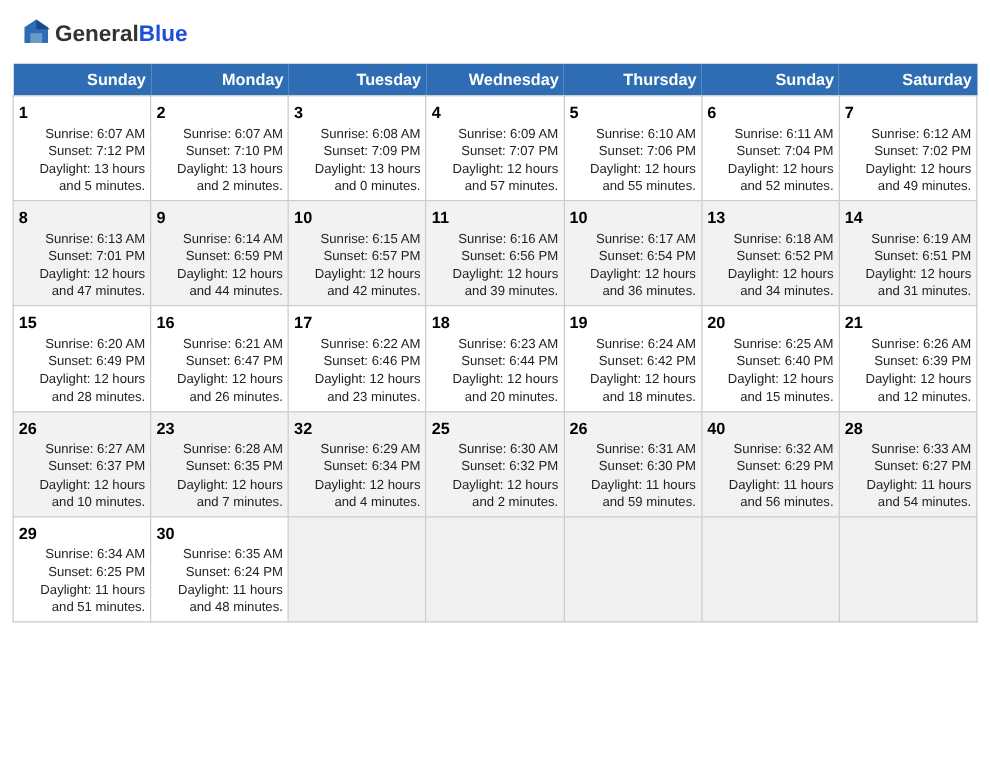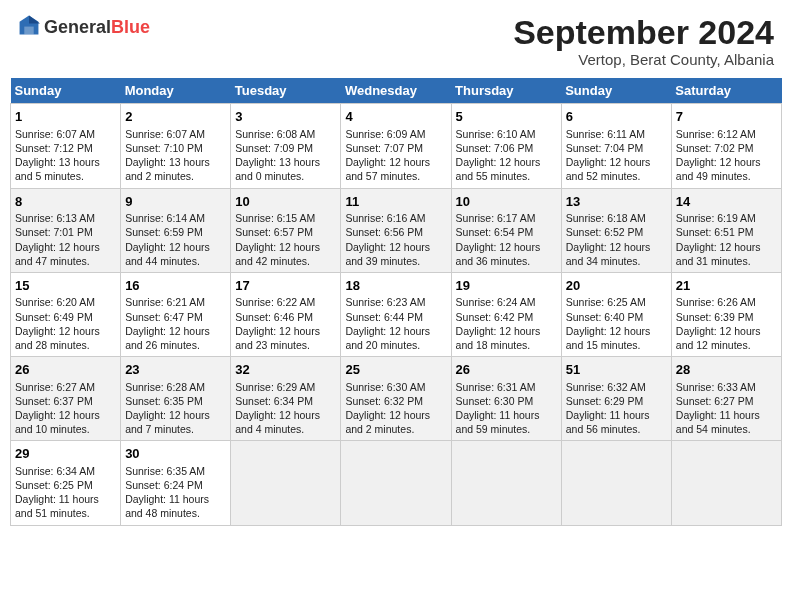--- a/index.html
+++ b/index.html
@@ -24,21 +24,21 @@
     }
     .logo-text-general {
       font-size: 18px;
       font-weight: bold;
       color: #333;
       line-height: 1;
     }
     .logo-text-blue {
       font-size: 18px;
       font-weight: bold;
-      color: #ef4444;
+      color: #1d4ed8;
       line-height: 1;
     }
     .logo-icon {
       width: 22px;
       height: 22px;
     }
     .title-block {
       text-align: right;
     }
     .month-title {
@@ -52,21 +52,21 @@
       color: #444;
     }
     table {
       width: 100%;
       border-collapse: collapse;
       font-size: 11px;
     }
     thead tr th {
       background-color: #2e6db4;
       color: #fff;
-      text-align: left;
+      text-align: right;
       padding: 5px 4px;
       font-size: 13px;
       font-weight: bold;
     }
     tbody tr td {
       vertical-align: top;
       padding: 4px 4px;
       border: 1px solid #ccc;
       width: 14.28%;
       min-height: 80px;
@@ -74,20 +74,21 @@
     }
     tbody tr td .day-num {
       font-size: 13px;
       font-weight: bold;
       display: block;
       margin-bottom: 1px;
     }
     tbody tr td .cell-text {
       font-size: 10.5px;
       color: #222;
+      text-align: right;
     }
     .empty-cell {
       background: #f9f9f9;
     }
     tbody tr:nth-child(odd) td {
       background: #fff;
     }
     tbody tr:nth-child(even) td {
       background: #f2f2f2;
     }
@@ -106,24 +107,20 @@
         <polygon points="14,2 28,12 14,12" fill="#1a4a8a"></polygon>
         <rect x="8" y="16" width="12" height="10" fill="#fff" opacity="0.3"></rect>
       </svg>
     </div>
     <div>
       <div>
         <span class="logo-text-general">General</span><span class="logo-text-blue">Blue</span>
       </div>
     </div>
   </div>
-  <div class="title-block">
-    <div class="month-title">September 2024</div>
-    <div class="location-title">Vertop, Berat County, Albania</div>
-  </div>
 </div>
 
 <table>
   <thead>
     <tr>
     <th>Sunday</th>
         <th>Monday</th>
         <th>Tuesday</th>
         <th>Wednesday</th>
         <th>Thursday</th>
@@ -237,21 +234,21 @@
         </td>
         <td>
           <span class="day-num">25</span>
           <div class="cell-text">Sunrise: 6:30 AM<br>Sunset: 6:32 PM<br>Daylight: 12 hours and 2 minutes.</div>
         </td>
         <td>
           <span class="day-num">26</span>
           <div class="cell-text">Sunrise: 6:31 AM<br>Sunset: 6:30 PM<br>Daylight: 11 hours and 59 minutes.</div>
         </td>
         <td>
-          <span class="day-num">51</span>
+          <span class="day-num">40</span>
           <div class="cell-text">Sunrise: 6:32 AM<br>Sunset: 6:29 PM<br>Daylight: 11 hours and 56 minutes.</div>
         </td>
         <td>
           <span class="day-num">28</span>
           <div class="cell-text">Sunrise: 6:33 AM<br>Sunset: 6:27 PM<br>Daylight: 11 hours and 54 minutes.</div>
         </td>
       </tr>
       <tr>
         <td>
           <span class="day-num">29</span>

